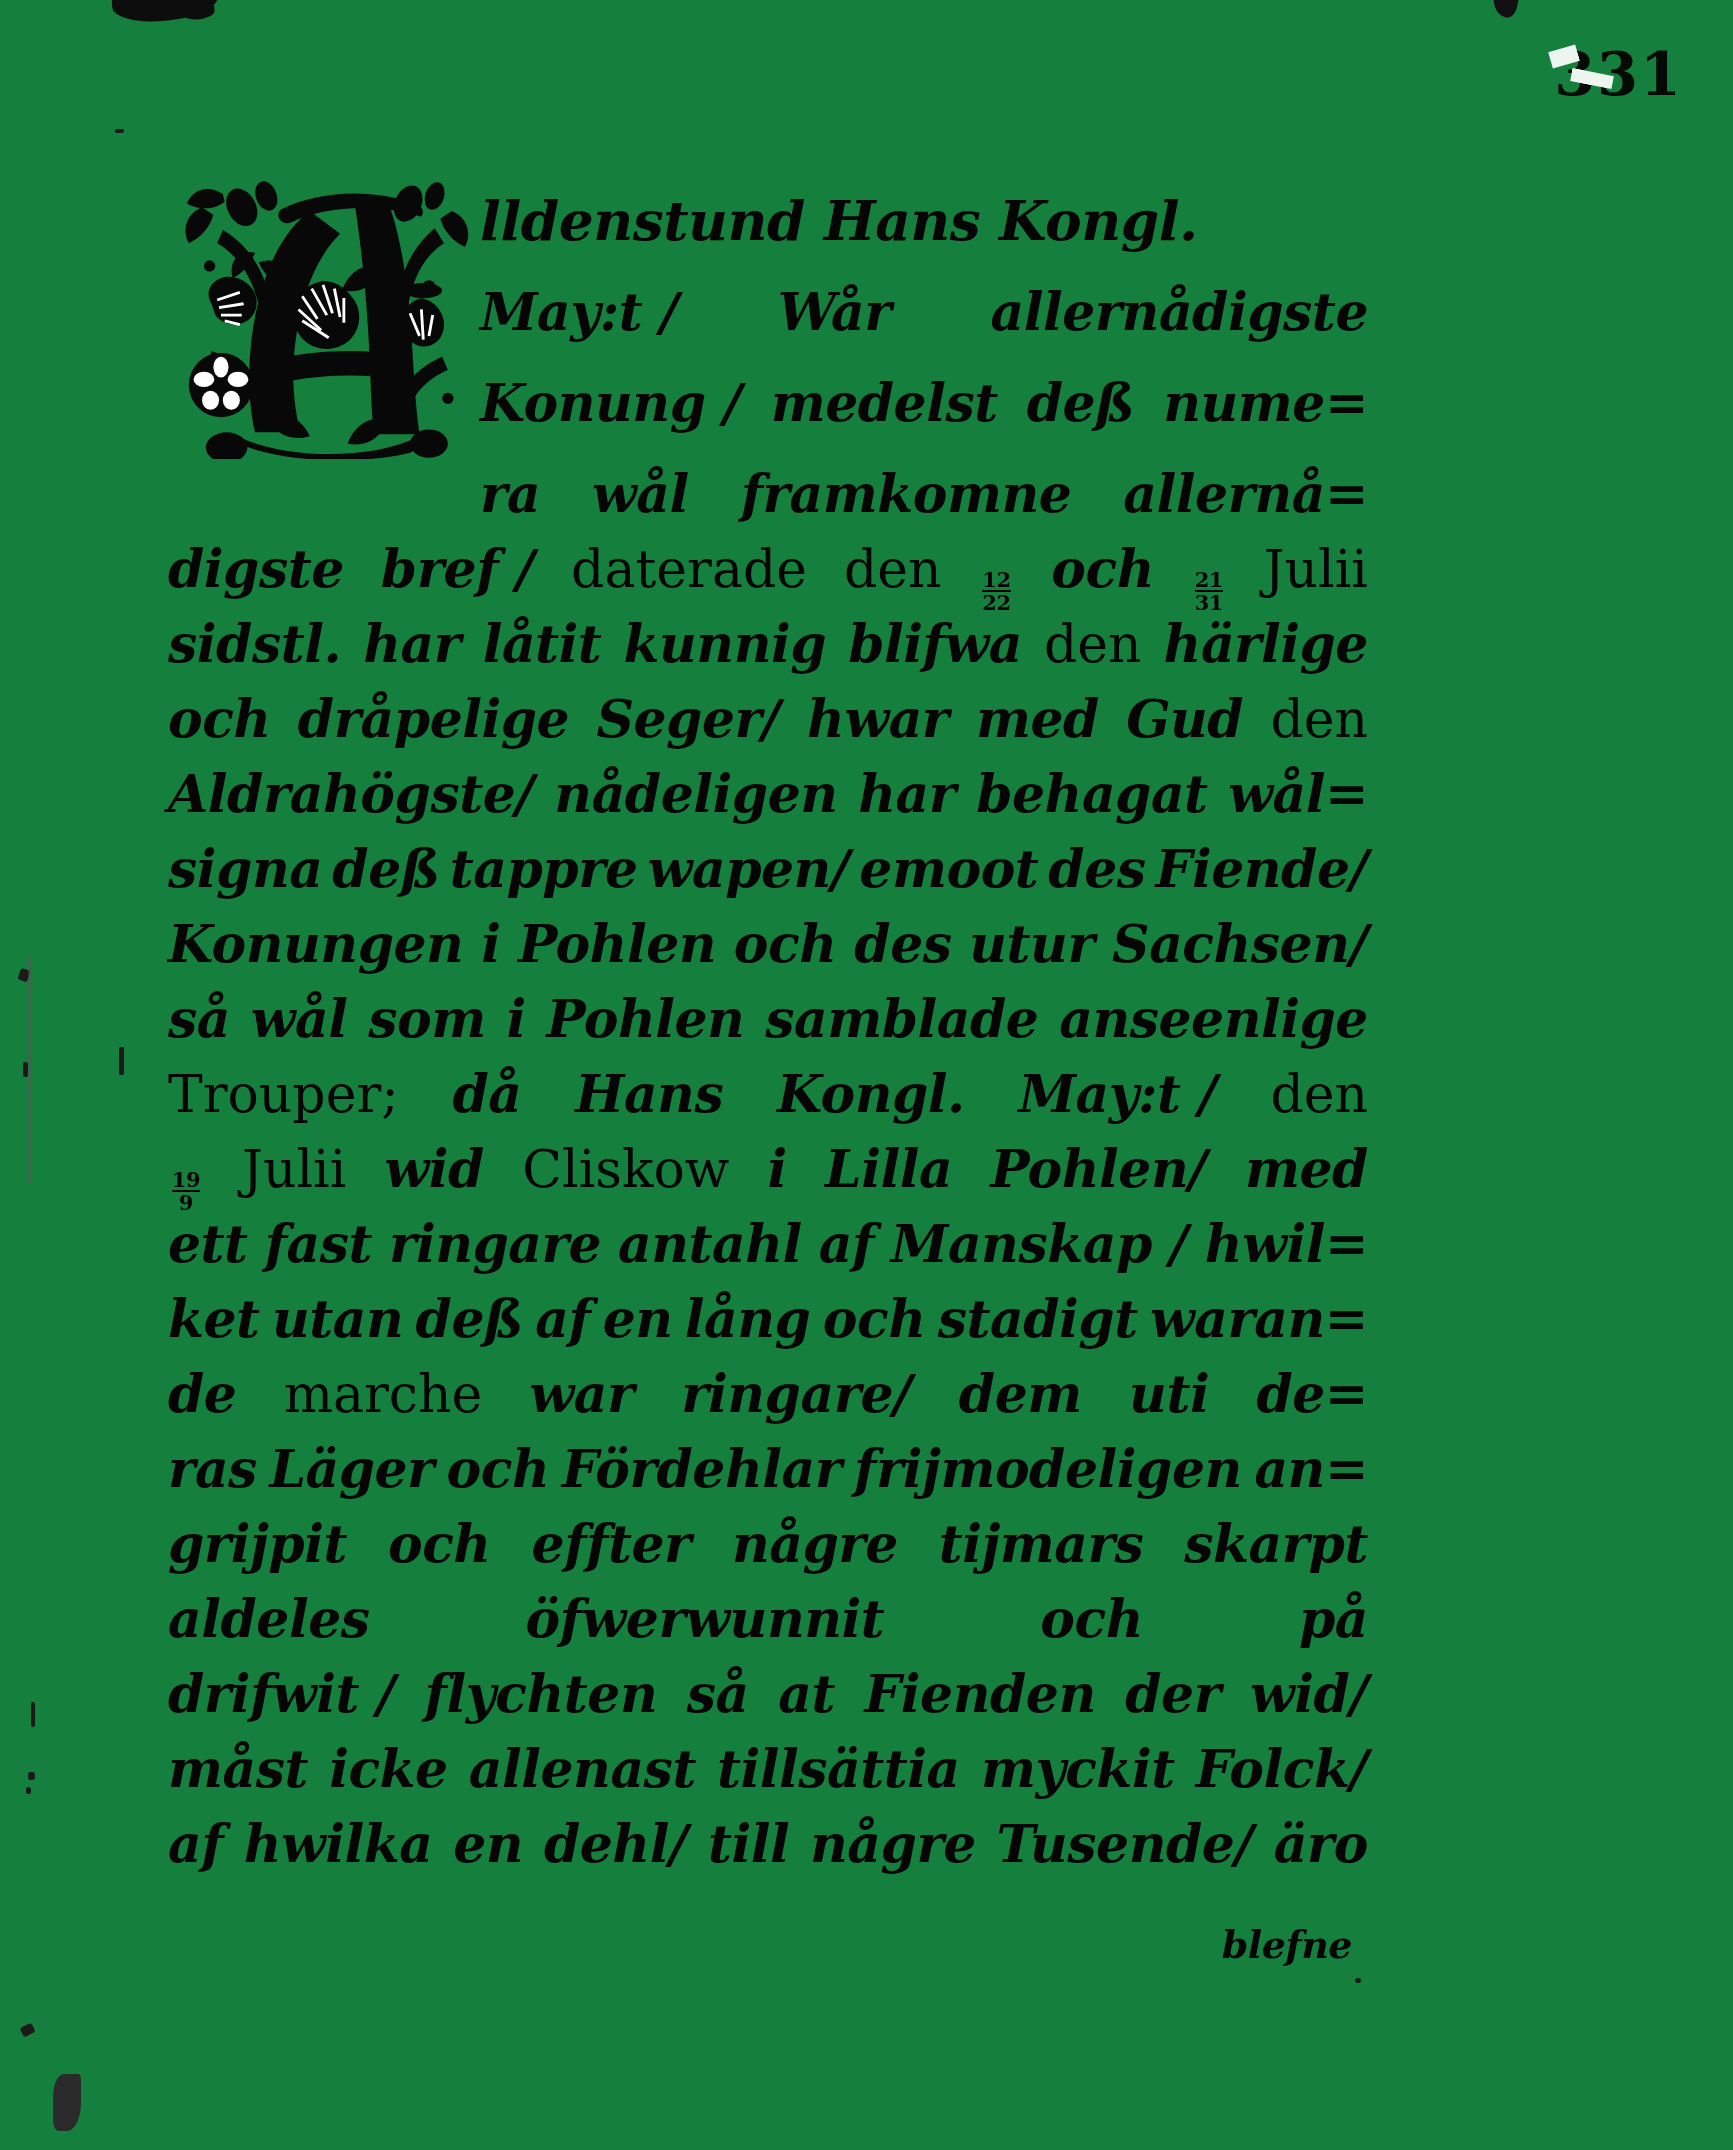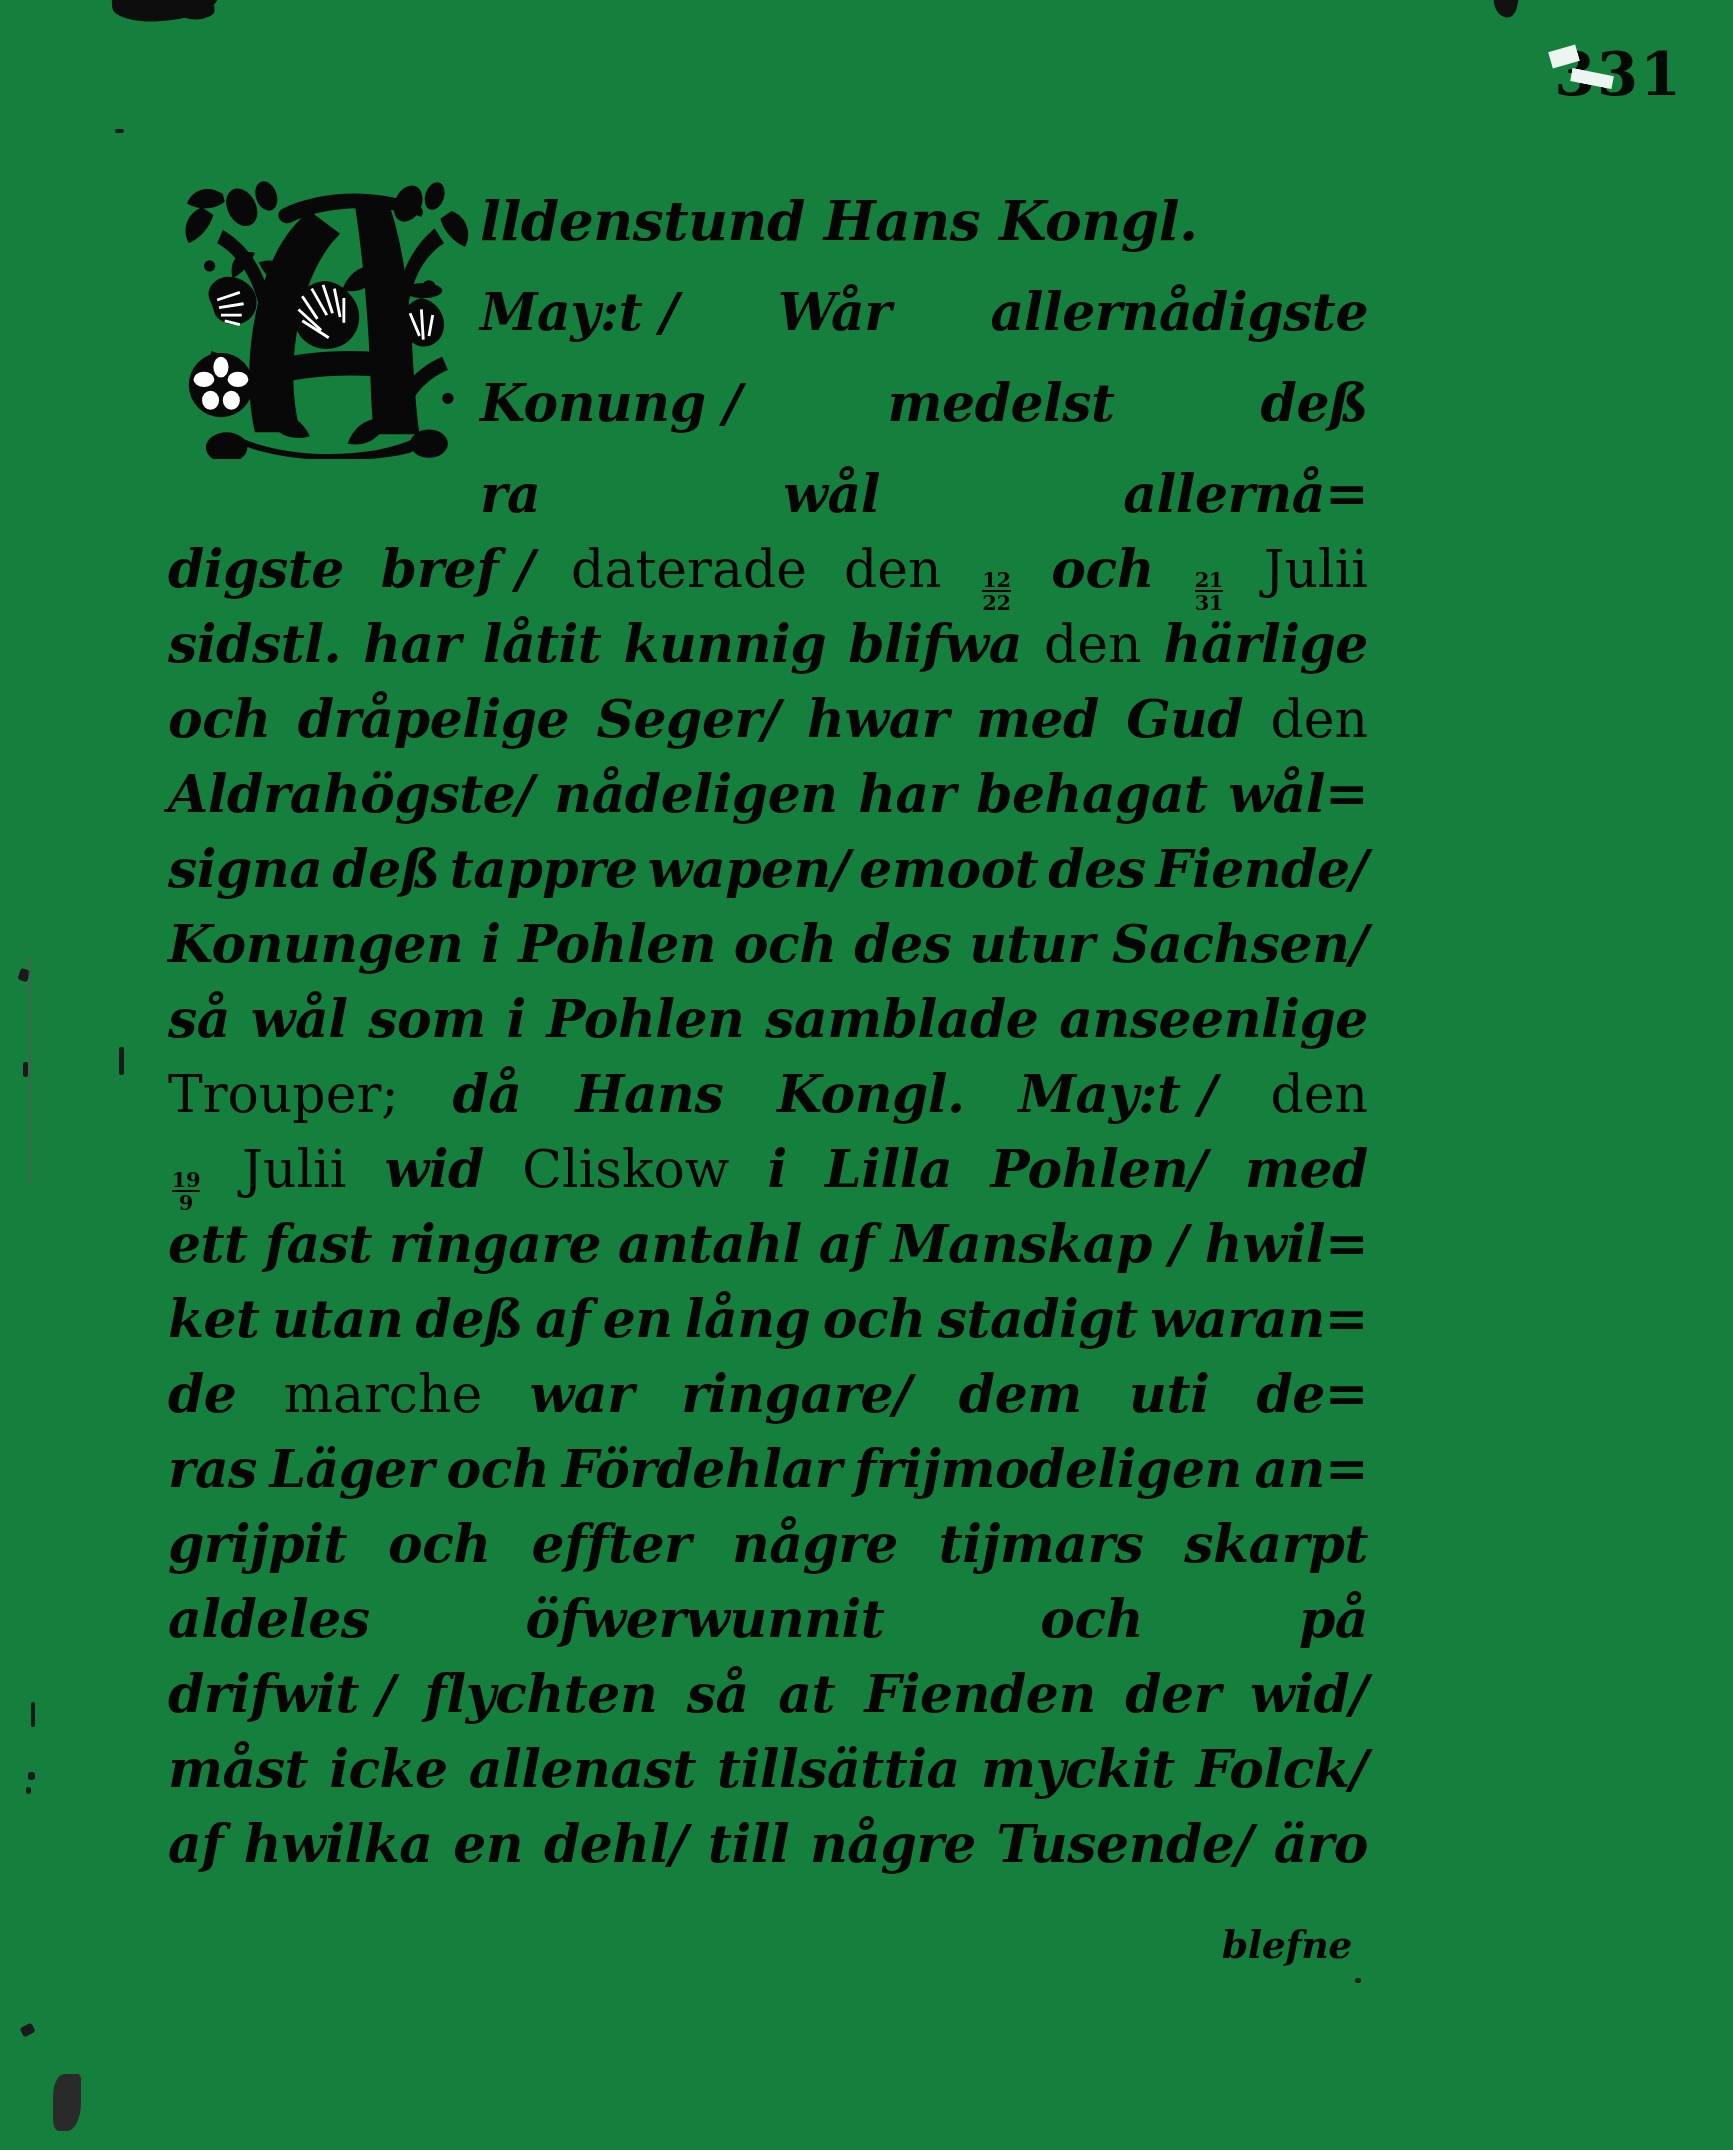--- a/index.html
+++ b/index.html
@@ -300,24 +300,26 @@
         <div class="line fraktur indent-cap" id="l1"><span class="w">lldenstund</span> <span class="w">Hans</span> <span class="w">Kongl.</span> </div>
         <div class="line fraktur just indent-cap" id="l2">
           <span class="w">May:t /</span>
           <span class="w">Wår</span>
           <span class="w">allernådigste</span>
         </div>
         <div class="line fraktur just indent-cap" id="l3">
           <span class="w">Konung /</span>
           <span class="w">medelst</span>
           <span class="w">deß</span>
+          <span class="w">nume=</span>
         </div>
         <div class="line fraktur just indent-cap" id="l4">
           <span class="w">ra</span>
           <span class="w">wål</span>
+          <span class="w">framkomne</span>
           <span class="w">allernå=</span>
         </div>
         <div class="line fraktur just" id="l5">
           <span class="w">digste</span>
           <span class="w">bref /</span>
           <span class="w roman">daterade</span>
           <span class="w roman">den</span>
           <span class="frac">
             <span class="num">12</span>
             <span class="den">22</span>

